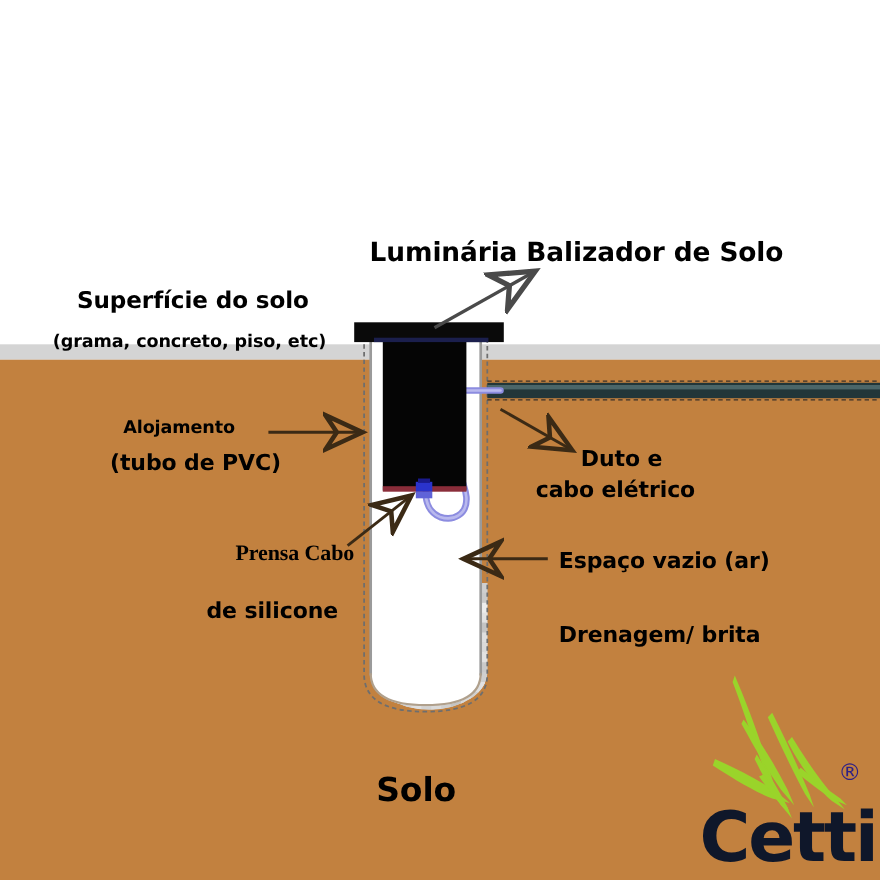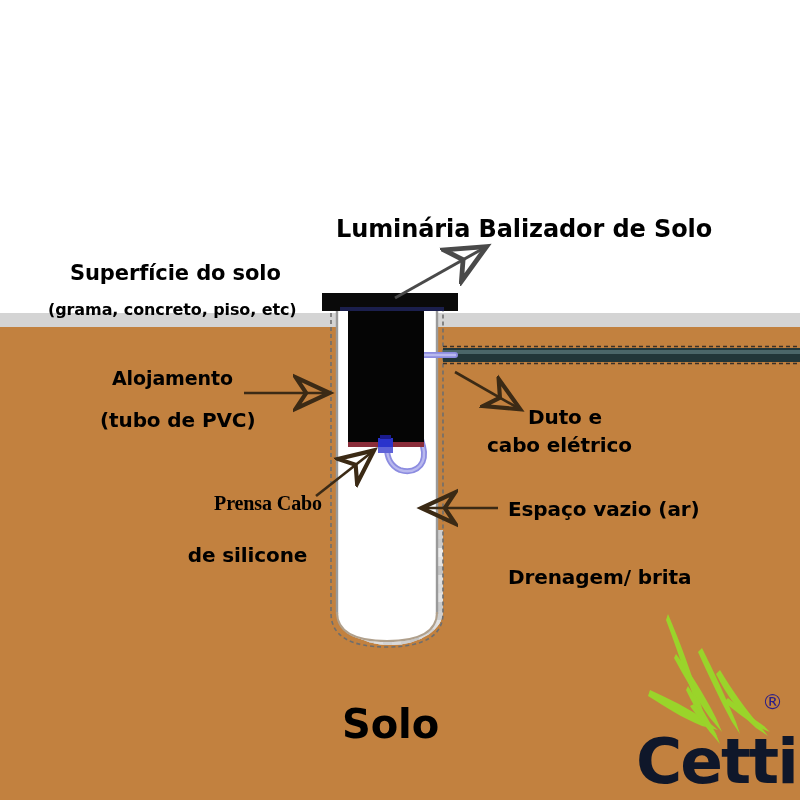--- a/index.html
+++ b/index.html
@@ -57,22 +57,22 @@
   #label-surface {
     left: 70px; top: 262px;
     font-size: 21px;
   }
   #label-surface-sub {
     left: 48px; top: 288px;
     font-size: 16px;
     margin-top: 13px;
   }
   #label-housing {
-    left: 112px; top: 368px;
-    font-size: 19px;
+    left: 112px; top: 380px;
+    font-size: 16px;
     text-align: right;
   }
   #label-housing-sub {
     left: 100px; top: 409px;
     font-size: 20px;
   }
   #label-gland {
     left: 172px; top: 492px;
     font-size: 20px;
     text-align: right;
@@ -102,21 +102,21 @@
   #label-air {
     left: 508px; top: 498px;
     font-size: 20px;
   }
   #label-drainage {
     left: 508px; top: 566px;
     font-size: 20px;
   }
   #label-soil {
     left: 342px; top: 702px;
-    font-size: 40px;
+    font-size: 30px;
   }
   
   #gravel-clip {
     position: absolute;
     left: 338px; top: 530px;
     width: 105px; height: 115px;
     overflow: hidden;
     border-bottom-left-radius: 52px 34px;
     border-bottom-right-radius: 52px 34px;
     background: #dcdcdc;

